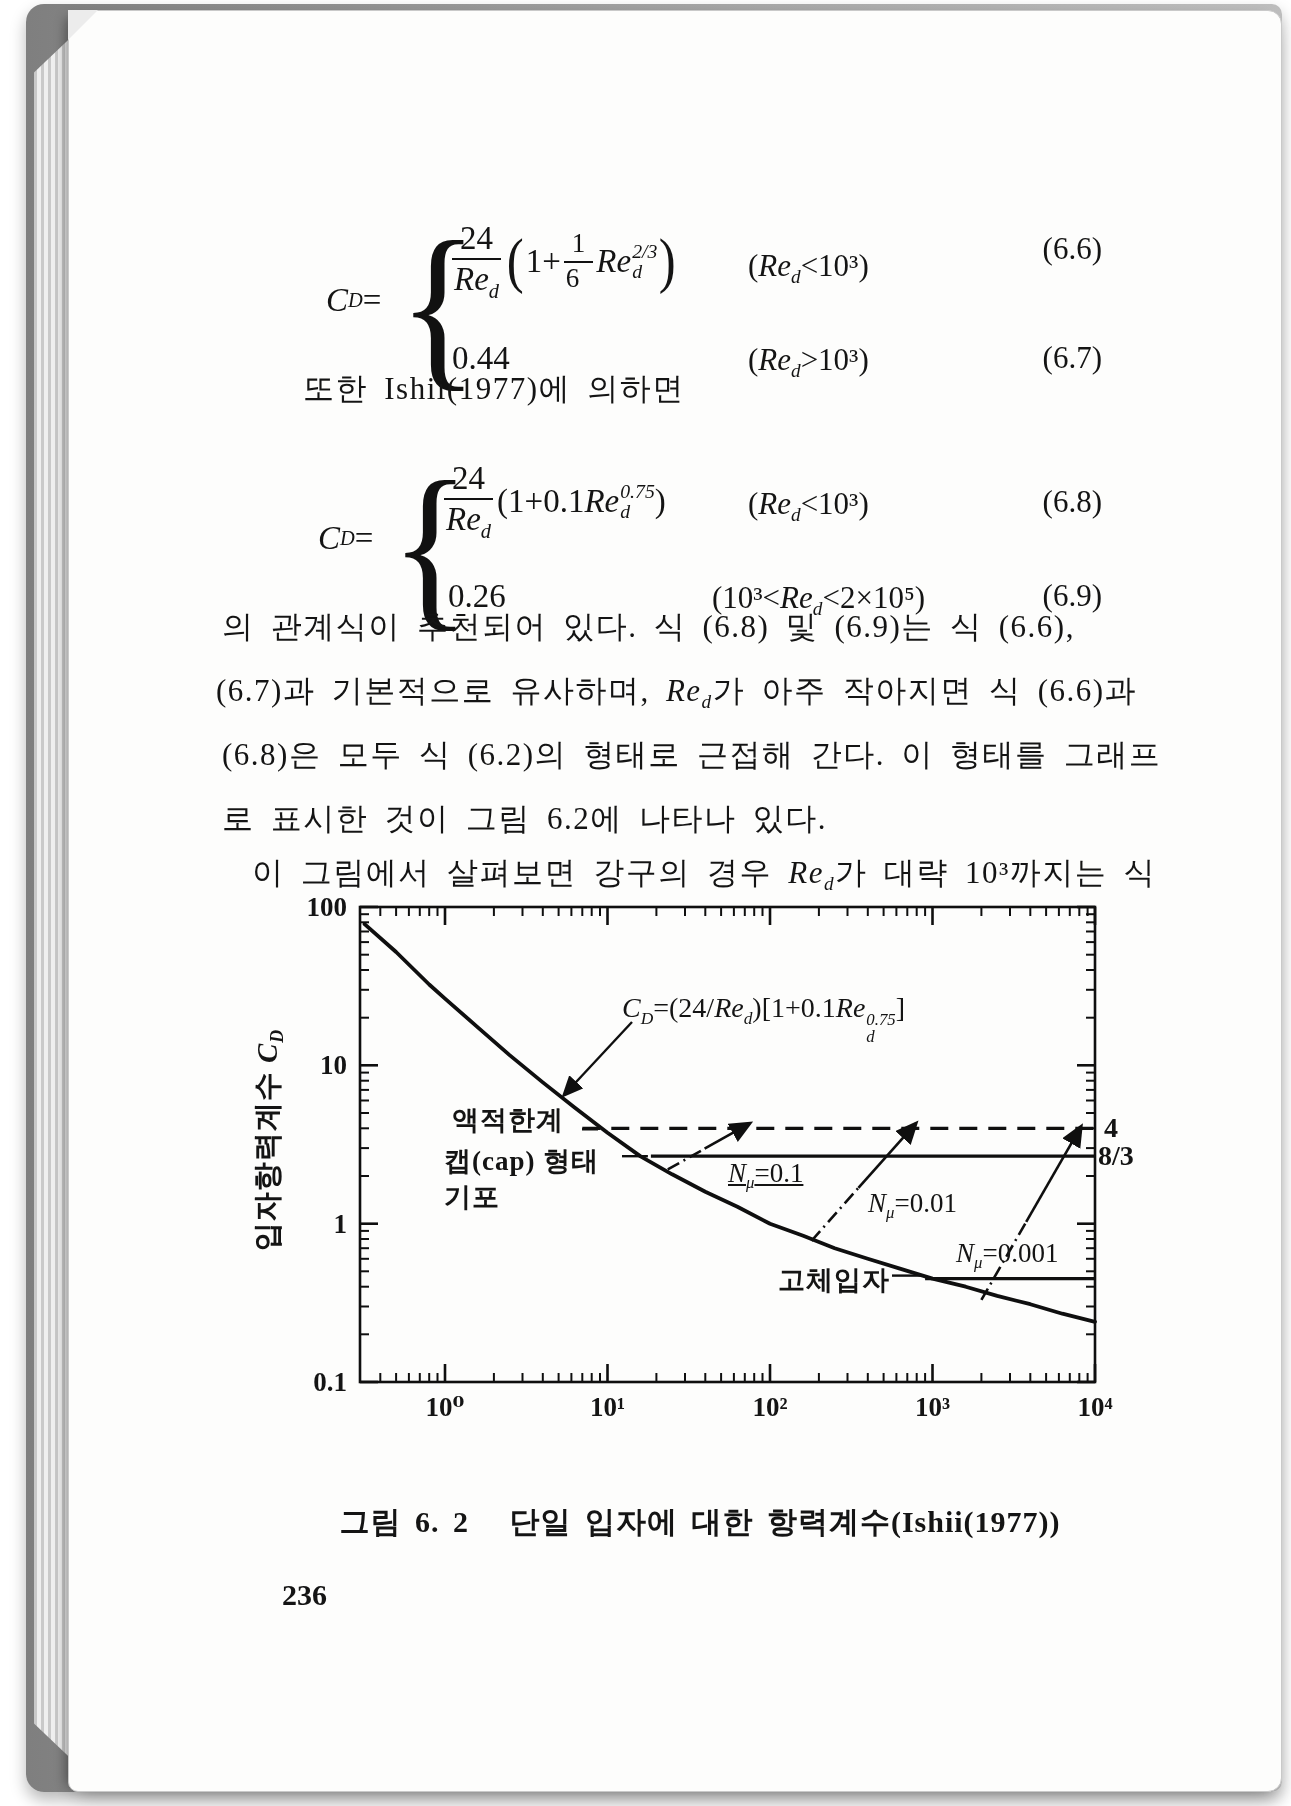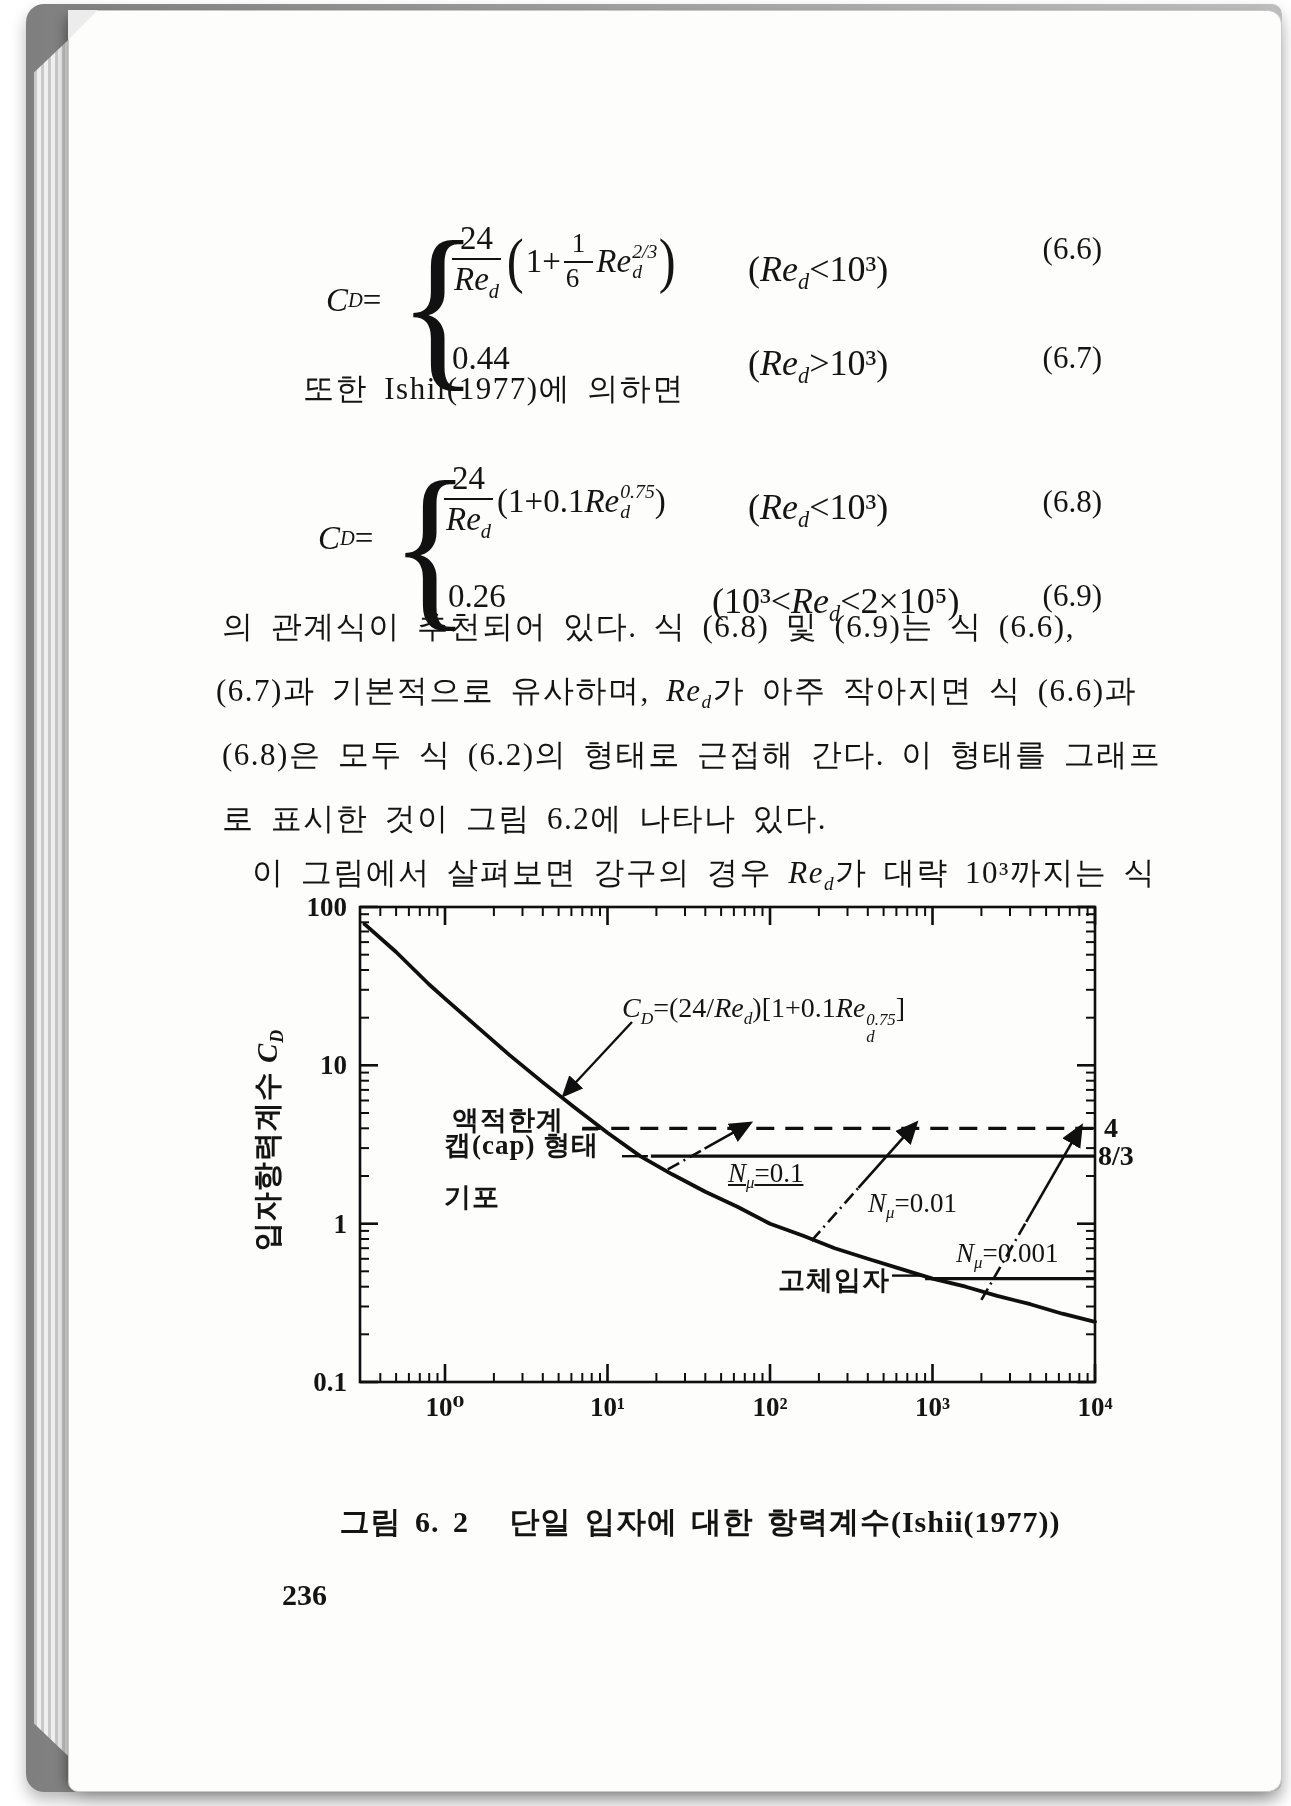--- a/index.html
+++ b/index.html
@@ -27,21 +27,21 @@
   
   .eqrow{display:flex;align-items:center;font-size:33px;}
   .frac{display:inline-flex;flex-direction:column;line-height:1.1;margin:0 4px;}
   .frac .num{padding:0 8px 2px 8px;border-bottom:2.6px solid #111;}
   .frac .den{padding:1px 2px 0 2px;}
   .sfrac{font-size:0.82em;margin:0 3px;}
   .bigp{font-size:62px;font-weight:400;line-height:0.9;transform:scaleX(.82);}
   .brace{font-size:168px;font-weight:400;line-height:1.18;transform:scaleY(1.08);color:#111;}
   .supsub{display:inline-flex;flex-direction:column;font-size:0.60em;line-height:1.02;
           vertical-align:-0.45em;margin-left:1px;font-style:italic;}
-  .cond{font-size:36px;white-space:nowrap;}
+  .cond{font-size:31px;white-space:nowrap;}
   
   #fig{position:absolute;left:230px;top:872px;width:920px;height:612px;}
   #chart-svg{position:absolute;left:0;top:0;}
   .figlabel{position:absolute;font-size:27px;font-weight:600;letter-spacing:1px;white-space:nowrap;}
   .nmu{position:absolute;font-size:27px;white-space:nowrap;font-weight:500;}
   .rightlab{position:absolute;font-size:28px;font-weight:600;}
   .ann{position:absolute;font-size:28px;white-space:nowrap;font-weight:500;}
   .ticktext{font-family:"Liberation Serif","DejaVu Serif",serif;font-size:27px;fill:#141414;font-weight:600;}
   .ylab{position:absolute;left:38px;top:268px;transform:translate(-50%,-50%) rotate(-90deg);
         white-space:nowrap;font-size:29px;font-weight:600;letter-spacing:1px;}
@@ -323,21 +323,21 @@
   </div>
 
   <div class="ann" style="left:392px;top:120px;">
     <span class="var">C</span><sub class="var">D</sub><span>=(24/</span><span class="var">Re</span><sub class="var">d</sub><span>)[1+0.1</span><span class="var">Re</span><span class="supsub">
         <span>0.75</span>
         <span>d</span>
       </span><span>]</span>
   </div>
 
   <div class="figlabel" style="left:222px;top:230px;">액적한계</div>
-  <div class="figlabel" style="left:214px;top:255px;">캡(cap) 형태</div>
+  <div class="figlabel" style="left:214px;top:271px;">캡(cap) 형태</div>
   <div class="figlabel" style="left:214px;top:307px;">기포</div>
 
   <div class="nmu" style="left:498px;top:286px;text-decoration:underline;">
     <span class="var">N</span><sub class="var">μ</sub><span>=0.1</span>
   </div>
   <div class="nmu" style="left:638px;top:316px;">
     <span class="var">N</span><sub class="var">μ</sub><span>=0.01</span>
   </div>
   <div class="nmu" style="left:726px;top:366px;">
     <span class="var">N</span><sub class="var">μ</sub><span>=0.001</span>

